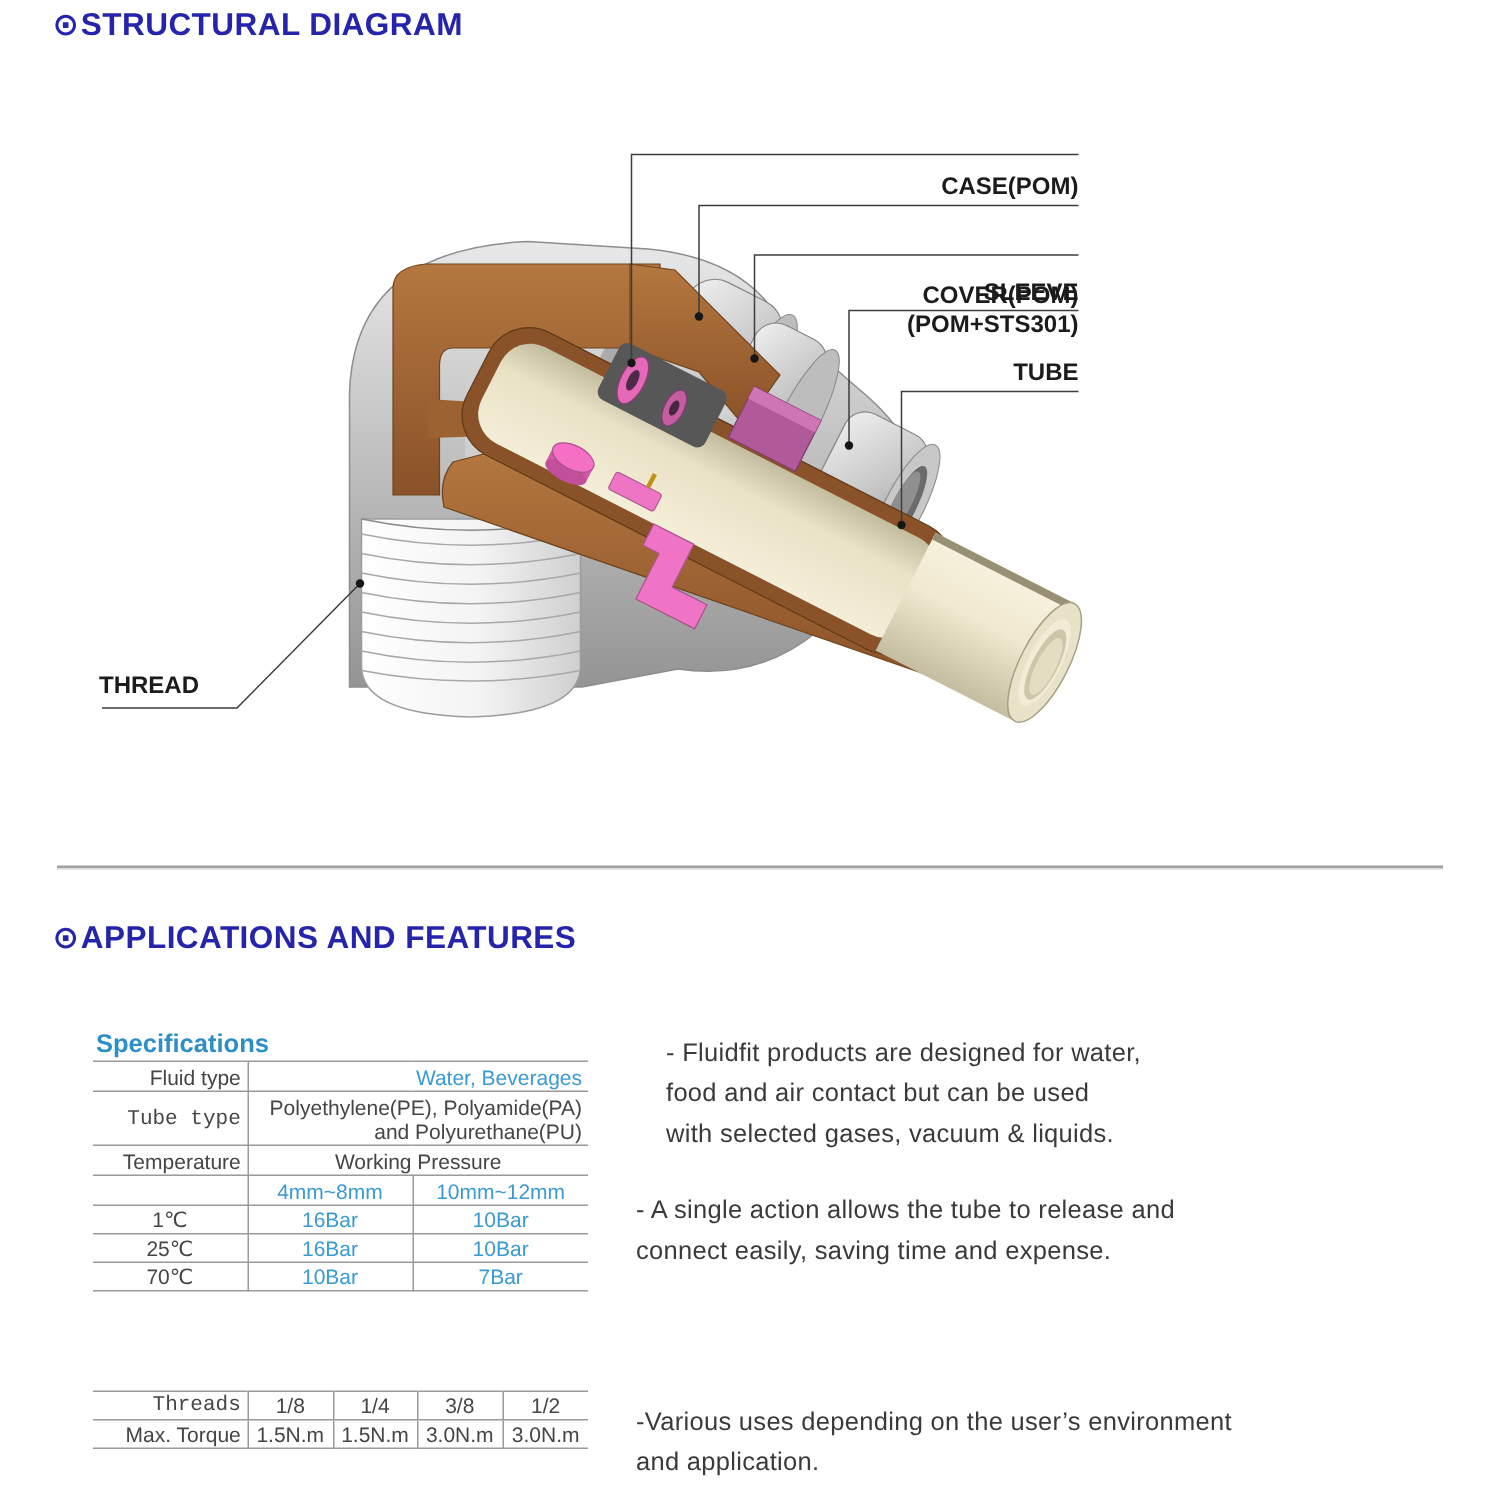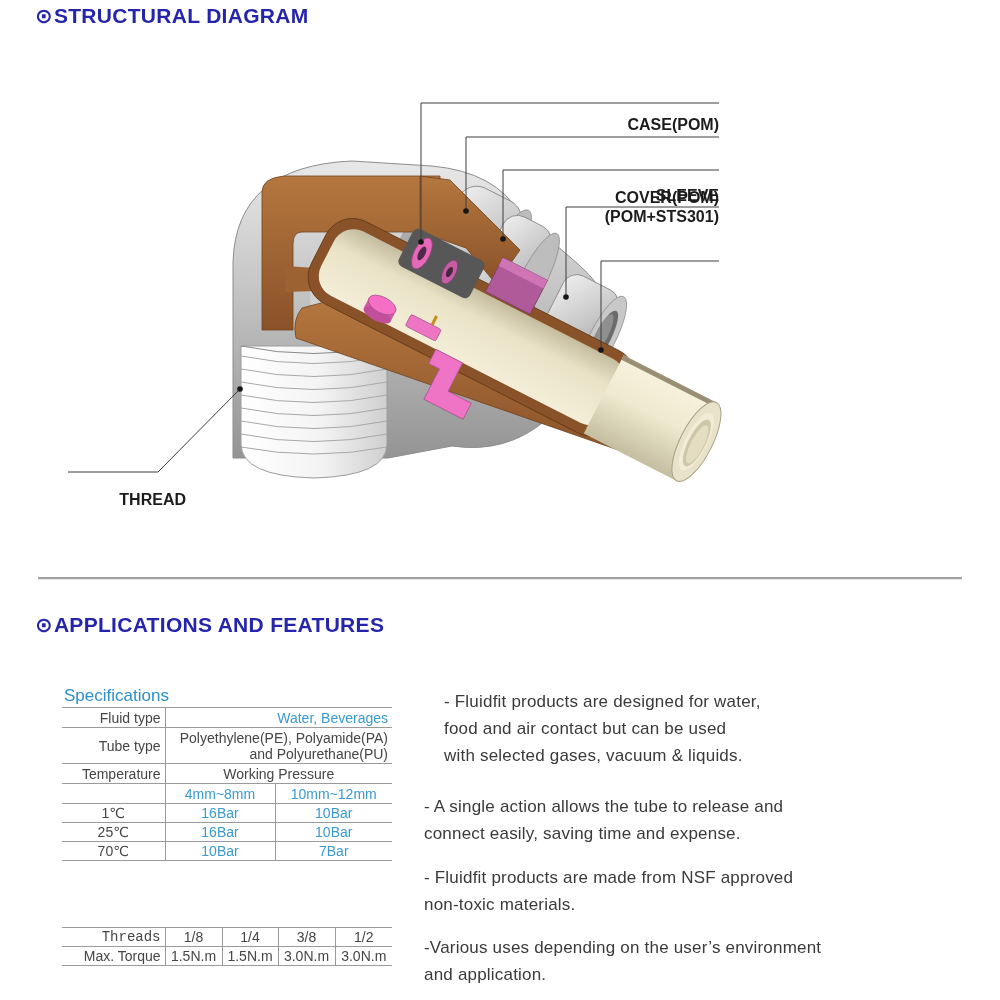--- a/index.html
+++ b/index.html
@@ -14,28 +14,28 @@
     color:#2424ac; font-weight:bold; font-size:21px; letter-spacing:.3px;
     white-space:nowrap;
   }
   .sec-heading .bullet { font-size:21px; font-weight:bold; margin-right:1px; }
   #diagram-svg { position:absolute; left:0; top:0; width:1000px; height:580px; }
   .dlabel {
     position:absolute; left:519px; width:200px; text-align:right;
     font-size:16px; font-weight:bold; color:#1b1b1b; line-height:21px;
     white-space:pre-line;
   }
-  .dlabel.left { left:66px; width:120px; text-align:right;margin-top:42px; }
+  .dlabel.left { left:66px; width:120px; text-align:left; }
   .divider {
     position:absolute; left:38px; top:577px; width:924px; height:3px;
     border-top:2px solid #a2a2a2; border-bottom:1px solid #e6e6e6;
   }
   .spec-title {
     position:absolute; left:64px; top:686px;
-    font-size:17px; font-weight:normal; color:#2d8fc7;
+    font-size:17px; font-weight:bold; color:#2d8fc7;
   }
   .torque-title {
     position:absolute; left:64px; top:882px;
     font-size:16.5px; font-weight:bold; color:#2d8fc7; line-height:21px;
     white-space:pre-line;
   }
   table.datatable {
     position:absolute; border-collapse:collapse; table-layout:fixed;
     font-size:14px; color:#454545; background:#fff;
   }
@@ -189,20 +189,21 @@
         <circle cx="566" cy="297" r="2.8"></circle>
       <circle cx="601" cy="350" r="2.8"></circle>
         <circle cx="240" cy="389" r="2.8"></circle>
     </g>
   </svg>
 
   <div class="dlabel" style="top:114px;">CASE(POM)</div>
   <div class="dlabel" style="top:147px;margin-top:40px;">COVER(POM)</div>
   <div class="dlabel" style="top:185px;">SLEEVE
 (POM+STS301)</div>
+  <div class="dlabel" style="top:238px;">TUBE</div>
   <div class="dlabel left" style="top:447px;">THREAD</div>
 
   <div class="divider"></div>
 
   <div class="sec-heading" style="top:613px;">
     <span class="bullet">⊙</span>
     <span>APPLICATIONS AND FEATURES</span>
   </div>
 
   <div class="spec-title">Specifications</div>
@@ -212,21 +213,21 @@
         <col style="width:103px">
         <col style="width:110px">
         <col style="width:117px">
       </colgroup>
     <tbody>
         <tr>
       <td class="vline lft" style="height:20px;">Fluid type</td>
       <td colspan="2" class="lft blue-val">Water, Beverages</td>
     </tr>
     <tr>
-      <td class="vline lft" style="height:36px;">Tube type</td>
+      <td class="vline lft" style="height:36px;font-family:Liberation Mono, monospace;">Tube type</td>
       <td colspan="2" class="lft prewrap">Polyethylene(PE), Polyamide(PA)
 and Polyurethane(PU)</td>
     </tr>
     <tr>
       <td class="vline lft" style="height:20px;">Temperature</td>
       <td colspan="2">Working Pressure</td>
     </tr>
     <tr>
       <td class="vline" style="height:20px;"></td>
       <td class="vline blue-val">4mm~8mm</td>
@@ -275,18 +276,16 @@
       <td>3.0N.m</td>
     </tr>
   </tbody>
     </table>
 
   <div class="feature" style="top:688px;margin-left:20px;">- Fluidfit products are designed for water,
   food and air contact but can be used
  with selected gases, vacuum &amp; liquids.</div>
   <div class="feature" style="top:793px;">- A single action allows the tube to release and
   connect easily, saving time and expense.</div>
-  <div class="feature" style="top:864px;">- Fluidfit products are made from NSF approved
-  non-toxic materials.</div>
   <div class="feature" style="top:934px;">-Various uses depending on the user’s environment
   and application.</div>
 
 </div>
 
 </body></html>

